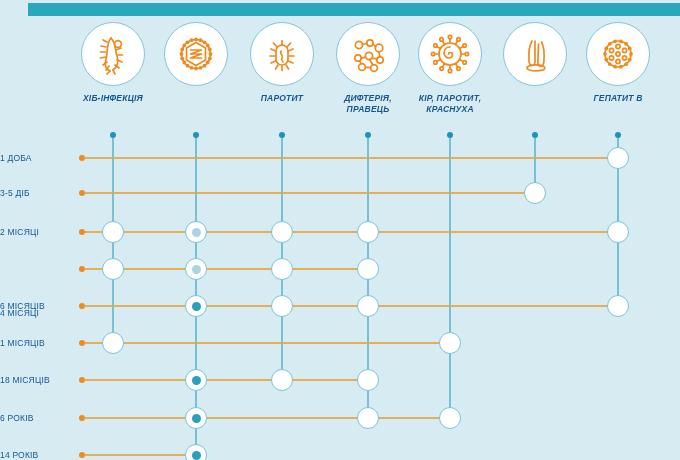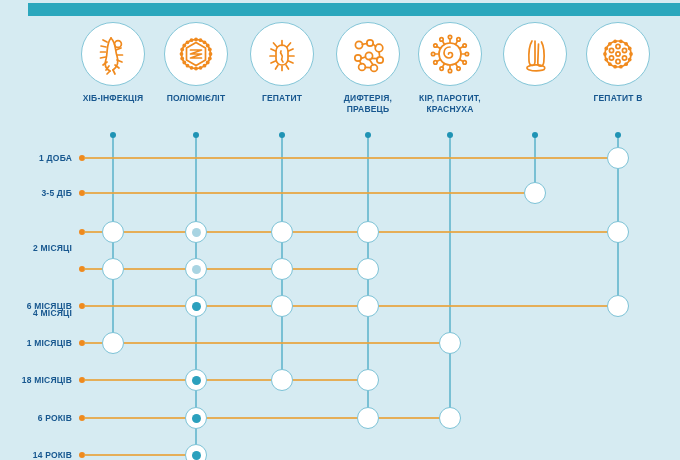--- a/index.html
+++ b/index.html
@@ -17,32 +17,32 @@
   .icon-cell{position:absolute;top:22px;width:120px;margin-left:-60px;text-align:center;}
   .icon-disc{
     width:64px;height:64px;border-radius:50%;
     background:#ffffff;border:1.5px solid #84c6d8;
     margin:0 auto;display:flex;align-items:center;justify-content:center;
     box-sizing:border-box;
   }
   .icon-disc svg{display:block;}
   .icon-label{
     margin-top:7px;font-size:8.5px;font-weight:bold;color:#17578f;
-    letter-spacing:.2px;line-height:11px;white-space:pre-line;
+    letter-spacing:.2px;line-height:11px;white-space:pre-line;font-style:italic;
   }
 
   
   .vline{position:absolute;width:2px;background:#79c0d4;margin-left:-1px;}
   .vdot{position:absolute;width:6px;height:6px;border-radius:50%;background:#1f93b4;margin-left:-3px;margin-top:-3px;}
 
   .hline{position:absolute;height:1.6px;background:#e8a33d;margin-top:-.8px;opacity:.85;}
   .hdot{position:absolute;width:6px;height:6px;border-radius:50%;background:#ef8a1e;margin-left:-3px;margin-top:-3px;}
 
   .rowlabel{
-    position:absolute;text-align:right;font-size:8.5px;font-weight:bold;
+    position:absolute;font-size:8.5px;font-weight:normal;
     color:#17578f;letter-spacing:.2px;white-space:nowrap;
     transform:translateY(-50%);
   }
 
   .node{
     position:absolute;width:22px;height:22px;border-radius:50%;
     background:#ffffff;border:1.4px solid #7cc2d6;box-sizing:border-box;
     margin-left:-11px;margin-top:-11px;
     display:flex;align-items:center;justify-content:center;
   }
@@ -94,31 +94,30 @@
               <circle cx="22.0" cy="7.5" r="1.9"></circle>
               <circle cx="26.5" cy="8.2" r="1.9"></circle>
               <circle cx="30.5" cy="10.3" r="1.9"></circle>
               <circle cx="33.7" cy="13.5" r="1.9"></circle>
               <circle cx="35.8" cy="17.5" r="1.9"></circle>
             </g>
             <path d="M22 10.5 L31.5 16 L31.5 28 L22 33.5 L12.5 28 L12.5 16 Z"></path>
             <path d="M16.5 18 h11 l-11 4 h11 l-11 4 h11"></path>
           </svg>
         </div>
-        <div class="icon-label">ПОЛІОМІЄЛІТ</div>
       </div>
       <div class="icon-cell" style="left: 282px;">
         <div class="icon-disc">
           <svg width="44" height="44" viewBox="0 0 44 44" fill="none" stroke="#f08a1e" stroke-width="1.7" stroke-linecap="round" stroke-linejoin="round">
             <rect x="16" y="13" width="12" height="20" rx="6"></rect>
             <path d="M22 13.5 v-5 M17 15 l-3.5-4 M27 15 l3.5-4 M15.5 19 l-4.5-2 M28.5 19 l4.5-2 M15 24 h-5 M29 24 h5 M15.5 29 l-4.5 2 M28.5 29 l4.5 2 M18 33 l-2.5 4 M26 33 l2.5 4 M22 34 v4.5"></path>
             <path d="M21 19 c-2 3 3 4 1 7 c-1.5 2 1 3 1 4"></path>
           </svg>
         </div>
-        <div class="icon-label">ГЕПАТИТ</div>
+        <div class="icon-label">ПАРОТИТ</div>
       </div>
       <div class="icon-cell" style="left: 368px;">
         <div class="icon-disc">
           <svg width="44" height="44" viewBox="0 0 44 44" fill="none" stroke="#f08a1e" stroke-width="1.7" stroke-linecap="round" stroke-linejoin="round">
             <circle cx="13" cy="13" r="3.6"></circle>
             <circle cx="24" cy="11" r="3.2"></circle>
             <circle cx="33" cy="16" r="3.8"></circle>
             <circle cx="12" cy="26" r="3.2"></circle>
             <circle cx="23" cy="24" r="3.6"></circle>
             <circle cx="34" cy="28" r="3.2"></circle>
@@ -230,21 +229,21 @@
       <div class="vline" style="left: 618px; top: 135px; height: 171px;"></div>
       <div class="vdot" style="left: 618px; top: 135px;"></div>
       <div class="rowlabel" style="left: 0px; width: 72px; top: 158px;">1 ДОБА</div>
       <div class="hdot" style="left: 82px; top: 158px;"></div>
       <div class="hline" style="left: 84px; top: 158px; width: 534px;"></div>
       <div class="node" style="left: 618px; top: 158px;"></div>
       <div class="rowlabel" style="left: 0px; width: 72px; top: 193px;">3-5 ДІБ</div>
       <div class="hdot" style="left: 82px; top: 193px;"></div>
       <div class="hline" style="left: 84px; top: 193px; width: 451px;"></div>
       <div class="node" style="left: 535px; top: 193px;"></div>
-      <div class="rowlabel" style="left: 0px; width: 72px; top: 248px;">2 МІСЯЦІ</div>
+      <div class="rowlabel" style="left: 0px; width: 72px; top: 232px;">2 МІСЯЦІ</div>
       <div class="hdot" style="left: 82px; top: 232px;"></div>
       <div class="hline" style="left: 84px; top: 232px; width: 534px;"></div>
       <div class="node" style="left: 113px; top: 232px;"></div>
       <div class="node" style="left: 196px; top: 232px;">
         <div class="core light"></div>
       </div>
       <div class="node" style="left: 282px; top: 232px;"></div>
       <div class="node" style="left: 368px; top: 232px;"></div>
       <div class="node" style="left: 618px; top: 232px;"></div>
       <div class="rowlabel" style="left: 0px; width: 72px; top: 269px; margin-top: 44px;">4 МІСЯЦІ</div>

